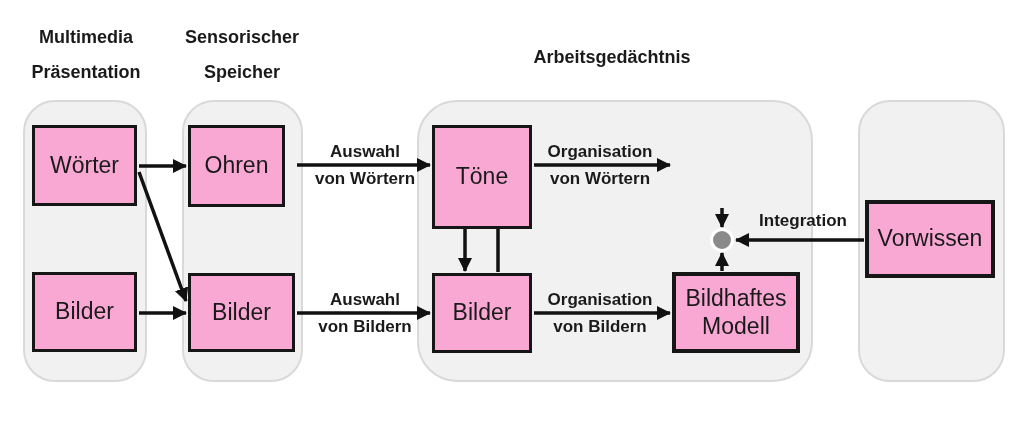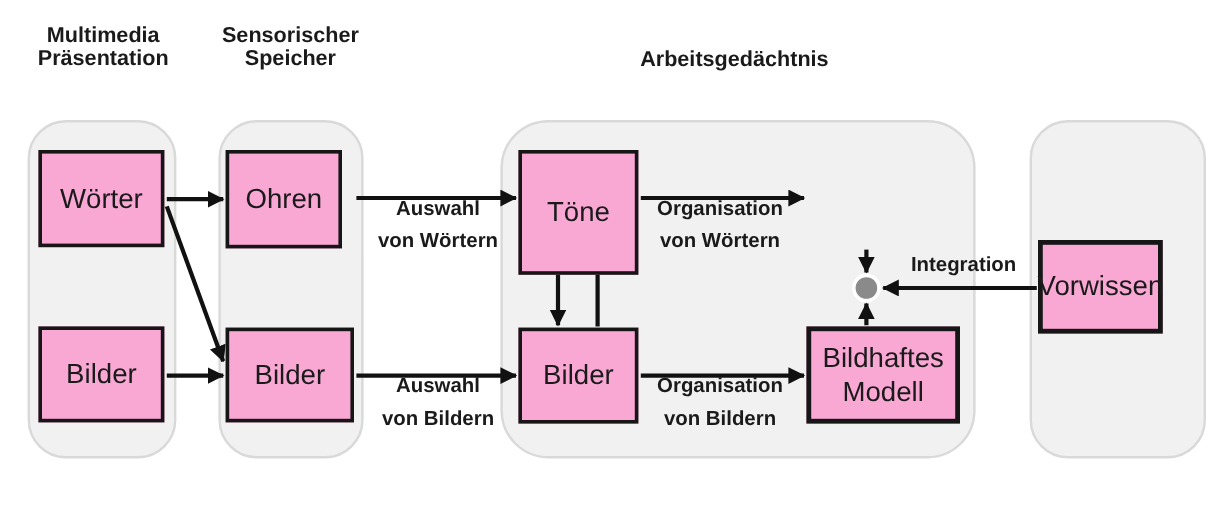--- a/index.html
+++ b/index.html
@@ -12,21 +12,21 @@
   }
   *{margin:0;padding:0;box-sizing:border-box;}
   body{background:#ffffff;font-family:"Liberation Sans", sans-serif;}
   .canvas{position:relative;width:1024px;height:422px;background:#ffffff;overflow:hidden;}
 
   .col-header{
     position:absolute;
     text-align:center;
     font-weight:bold;
     font-size:18px;
-    line-height:19px;
+    line-height:35px;
     color:var(--text);
     white-space:pre-line;
   }
 
   .container{
     position:absolute;
     background:var(--container-fill);
     border:2px solid var(--container-border);
     border-radius:32px;
   }
@@ -48,21 +48,20 @@
   .arrow-label{
     position:absolute;
     display:flex;
     flex-direction:column;
     align-items:center;
     text-align:center;
     font-weight:bold;
     font-size:17px;
     line-height:20px;
     color:var(--text);
-    margin-top:22px;
   }
   .arrow-label .l1{height:20px;}
   .arrow-label .l2{margin-top:7px;height:20px;}
 
   .single-label{
     position:absolute;
     text-align:center;
     font-weight:bold;
     font-size:17px;
     line-height:20px;
@@ -109,21 +108,21 @@
     <circle cx="722" cy="240" r="10.5" fill="var(--dot-fill, #8a8a8a)" stroke="#ffffff" stroke-width="3"></circle>
   </svg>
 
   <div class="node" style="left:32px;top:125px;width:105px;height:81px;">Wörter</div>
   <div class="node" style="left:32px;top:272px;width:105px;height:80px;">Bilder</div>
   <div class="node" style="left:188px;top:125px;width:97px;height:82px;">Ohren</div>
   <div class="node" style="left:188px;top:273px;width:107px;height:79px;">Bilder</div>
   <div class="node" style="left:432px;top:125px;width:100px;height:104px;">Töne</div>
   <div class="node" style="left:432px;top:273px;width:100px;height:80px;">Bilder</div>
   <div class="node thick" style="left:672px;top:272px;width:128px;height:81px;padding:0 0;">Bildhaftes Modell</div>
-  <div class="node thick" style="left:865px;top:200px;width:104px;height:78px;">Vorwissen</div>
+  <div class="node thick" style="left:865px;top:200px;width:130px;height:78px;">Vorwissen</div>
 
   <div class="arrow-label" style="left:300px;top:142px;width:130px;">
     <span class="l1">Auswahl</span>
     <span class="l2">von Wörtern</span>
   </div>
   <div class="arrow-label" style="left:300px;top:290px;width:130px;">
     <span class="l1">Auswahl</span>
     <span class="l2">von Bildern</span>
   </div>
   <div class="arrow-label" style="left:535px;top:142px;width:130px;">

